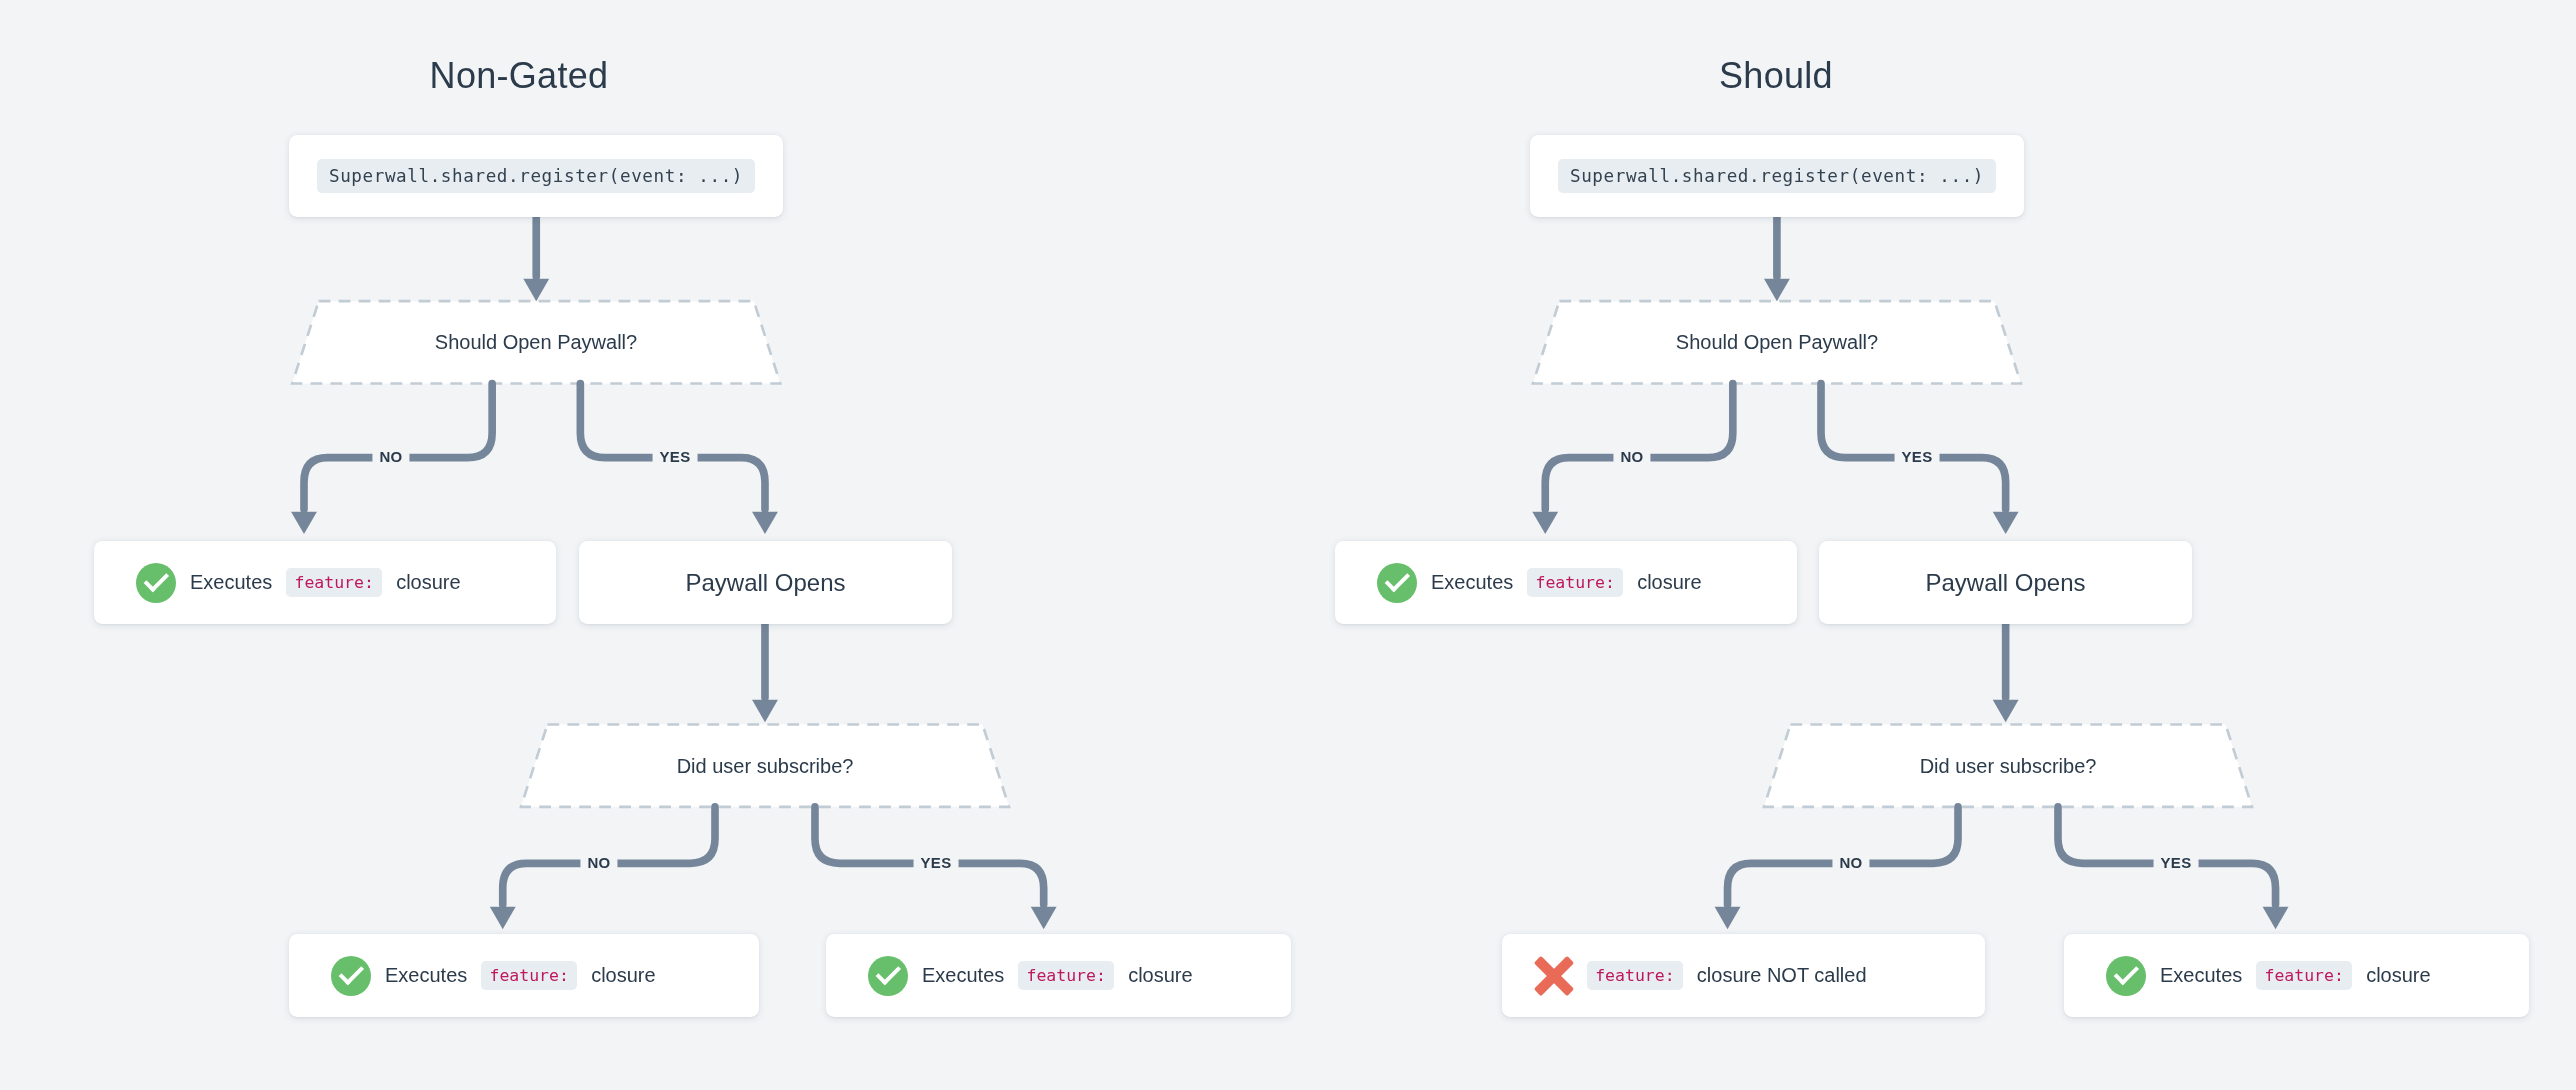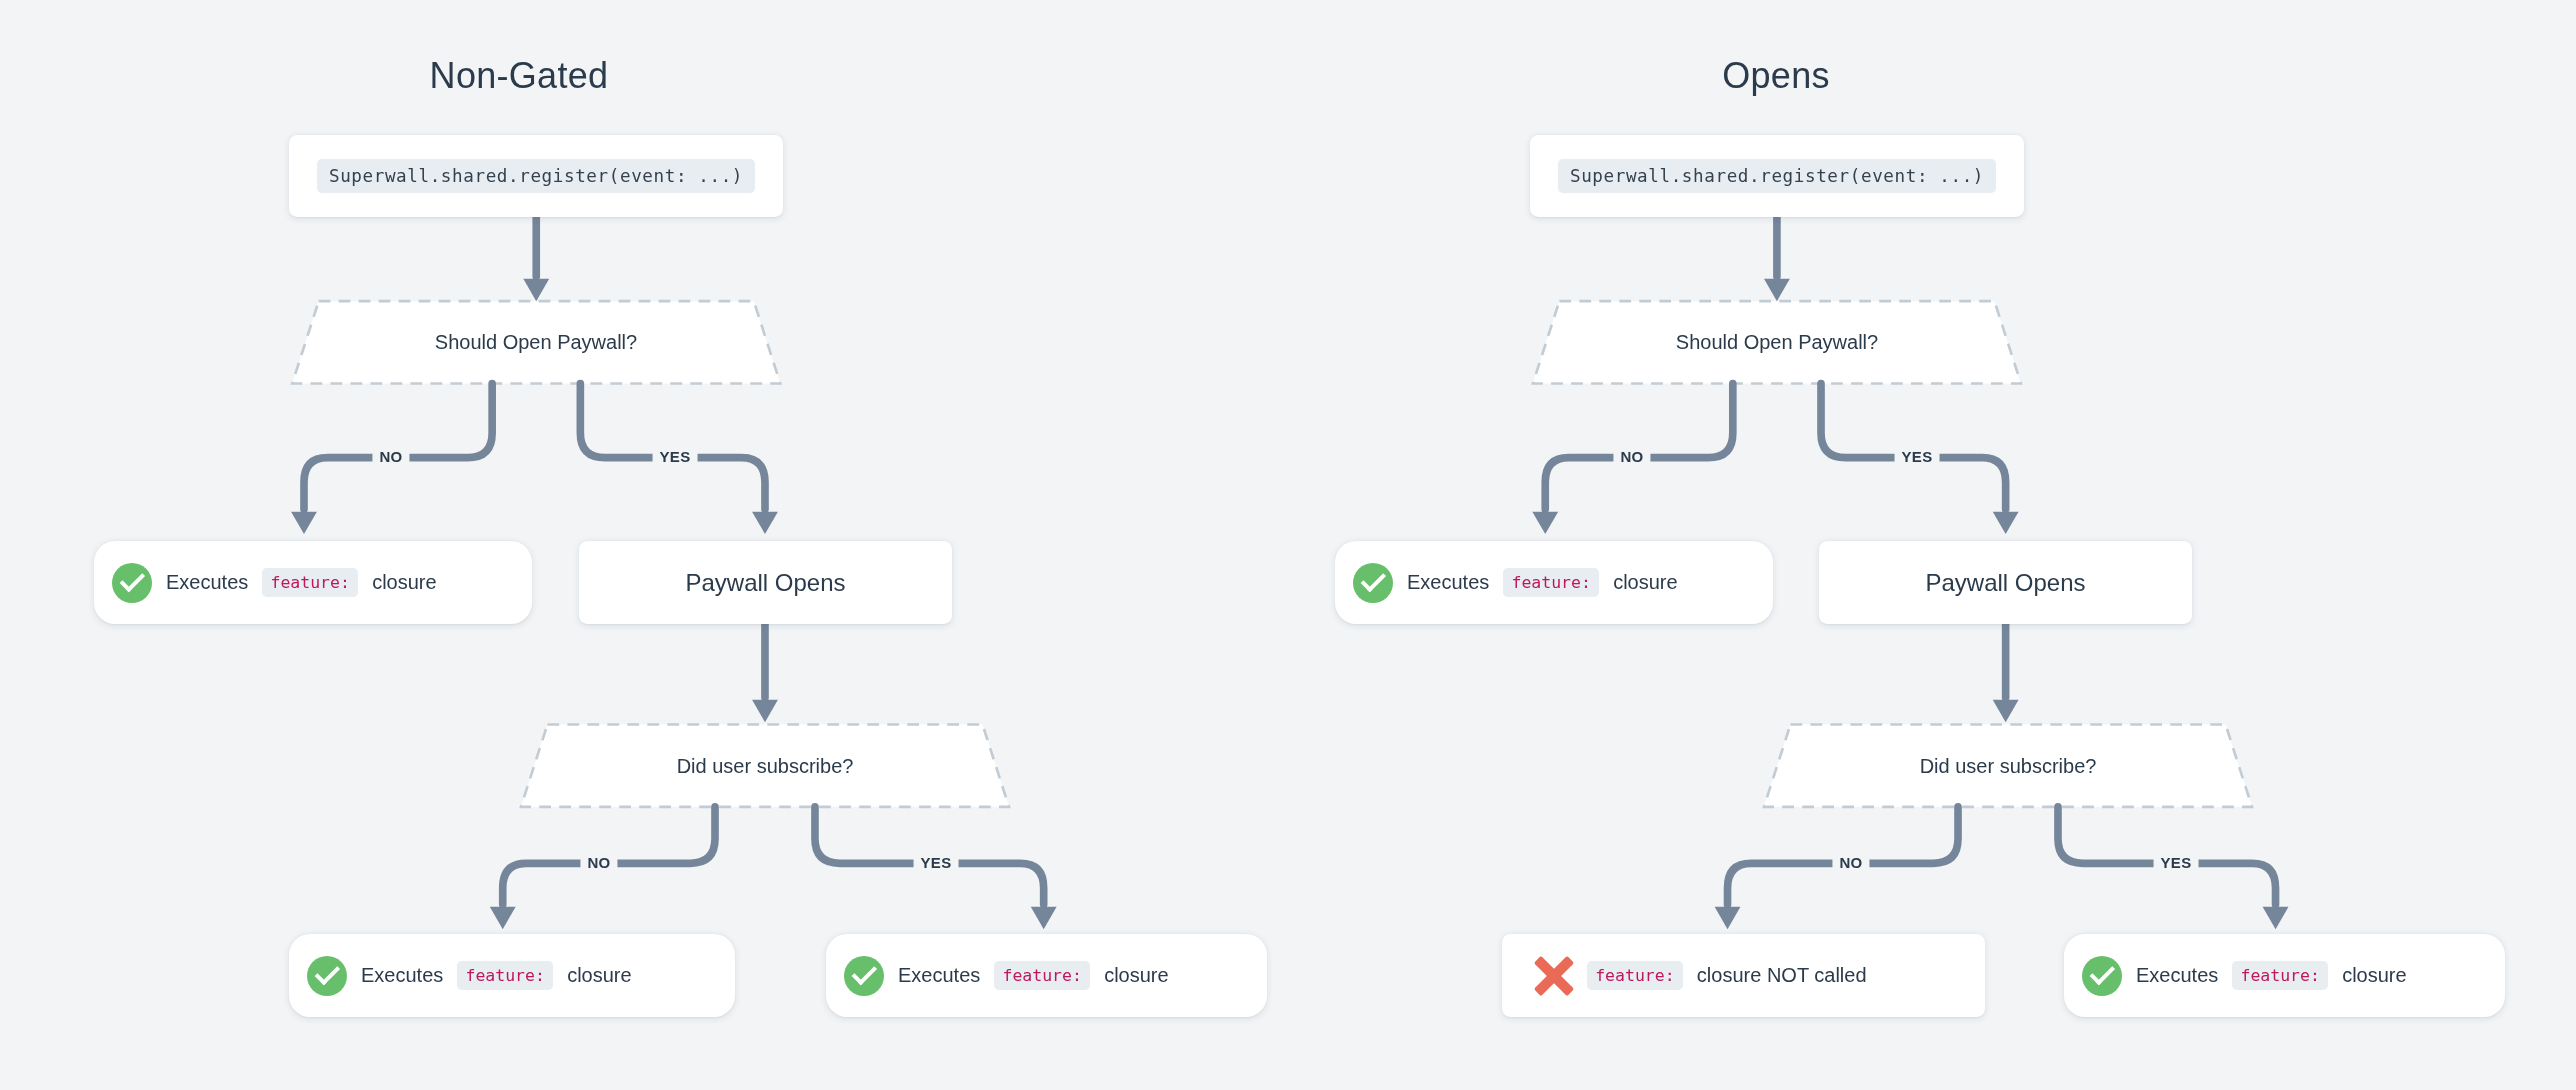--- a/index.html
+++ b/index.html
@@ -24,21 +24,21 @@
   .trap{fill:#ffffff;stroke:var(--dash);stroke-width:4.5;stroke-dasharray:20 14;}
   .flow-title{
     position:absolute;transform:translate(-50%,-50%);
     font-size:36px;font-weight:500;letter-spacing:0.3px;white-space:nowrap;
   }
   .card{
     position:absolute;background:#ffffff;border-radius:8.2px;
     box-shadow:0 1.8px 7px rgba(40,60,80,.10), 0 0.6px 1.8px rgba(40,60,80,.06);
     display:flex;align-items:center;justify-content:center;
   }
-  .card.left-align{justify-content:flex-start;padding-left:18px;border-radius:21px;}
+  .card.left-align{justify-content:flex-start;padding-left:42px;}
   .card.red-align{justify-content:flex-start;padding-left:33px;}
   .node-text{font-size:24px;font-weight:500;white-space:nowrap;}
   .result-row{display:flex;align-items:center;gap:14px;font-size:20px;font-weight:500;white-space:nowrap;}
   .code-chip{
     font-family:"DejaVu Sans Mono",monospace;font-size:16.5px;font-weight:400;
     background:var(--chip);color:#be185d;border-radius:4.7px;padding:4.7px 8.2px;line-height:1.2;
   }
   .big-chip{
     font-family:"DejaVu Sans Mono",monospace;font-size:17.6px;background:var(--chip);
     color:#33424f;border-radius:4.7px;padding:7px 11.8px;letter-spacing:0.6px;white-space:nowrap;
@@ -148,21 +148,21 @@
 
   <div class="card left-align" style="left:826px;top:934px;width:423px;height:83px;">
     <div class="result-row">
       <span class="check-circle-icon"></span>
       <span>Executes</span>
       <span class="code-chip">feature:</span>
       <span>closure</span>
     </div>
   </div>
 
-  <div class="flow-title" style="left:1776px;top:76px;">Opens</div>
+  <div class="flow-title" style="left:1776px;top:76px;">Should</div>
 
   <div class="card" style="left:1530px;top:135px;width:494px;height:82px;">
     <span class="big-chip">Superwall.shared.register(event: ...)</span>
   </div>
 
   <div class="trap-label" style="left:1777px;top:342px;">Should Open Paywall?</div>
 
   <div class="branch-label" style="left:1632px;top:457px;">NO</div>
   <div class="branch-label" style="left:1917px;top:457px;">YES</div>
 

